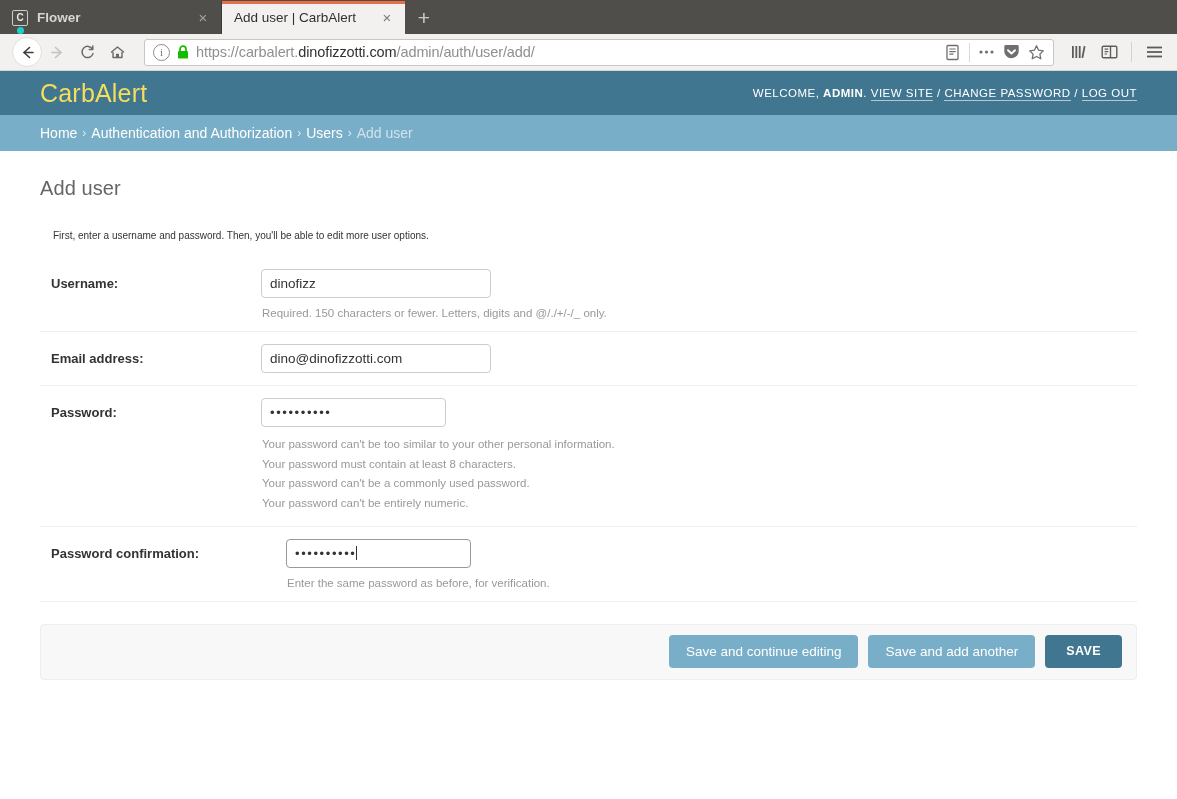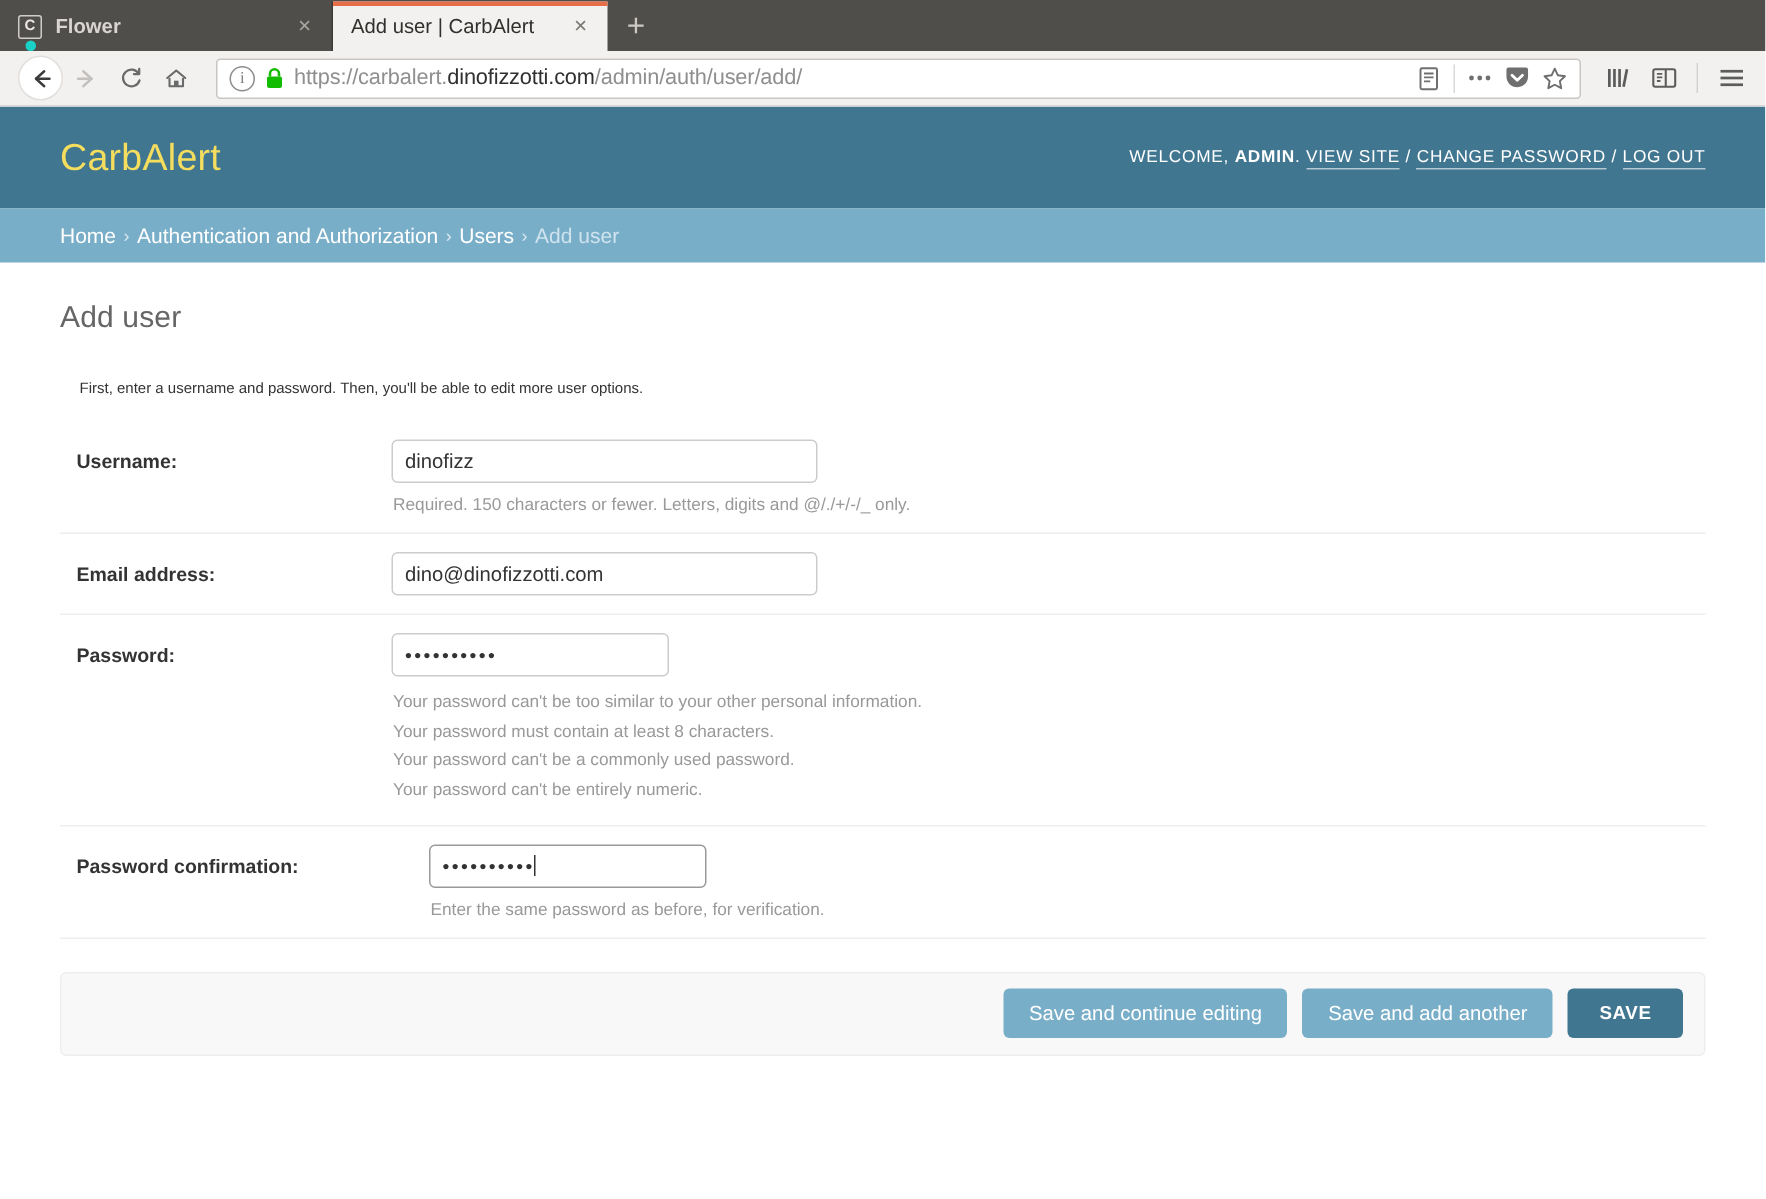--- a/index.html
+++ b/index.html
@@ -162,21 +162,21 @@
     display: flex; align-items: center; justify-content: center;
     color: #5c5c5c;
     flex: none;
   }
 
   
   .page { background: #fff; height: 728px; overflow: hidden; }
 
   .admin-header {
     background: #417690;
-    height: 68px;
+    height: 44px;
     display: flex;
     align-items: center;
     justify-content: space-between;
     padding: 0 40px;
   }
   .branding {
     color: #f5dd5d;
     font-size: 25px;
     font-weight: 300;
     letter-spacing: 0.2px;
@@ -250,21 +250,21 @@
     height: 29px;
     border: 1px solid #cccccc;
     border-radius: 4px;
     background: #ffffff;
     font-size: 13.5px;
     color: #333333;
     padding: 5px 8px;
     font-family: "Liberation Sans", sans-serif;
     outline: none;
   }
-  .finput.wide { width: 284px; }
+  .finput.wide { width: 230px; }
   .finput.narrow { width: 185px; }
   .finput.focused { border-color: #999999; }
   .pwd-dots {
     font-size: 13px;
     color: #333333;
     letter-spacing: 1.6px;
     line-height: 18px;
     white-space: nowrap;
   }
   .caret {

